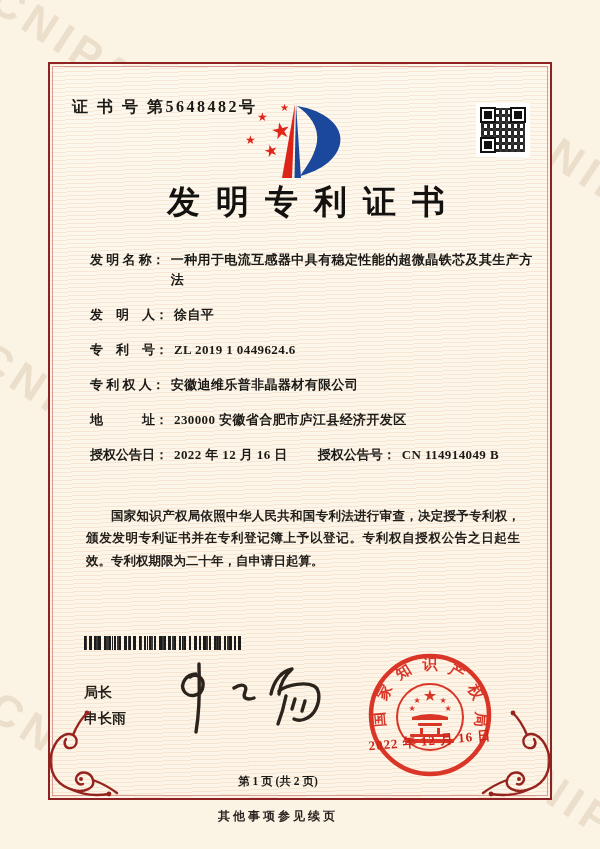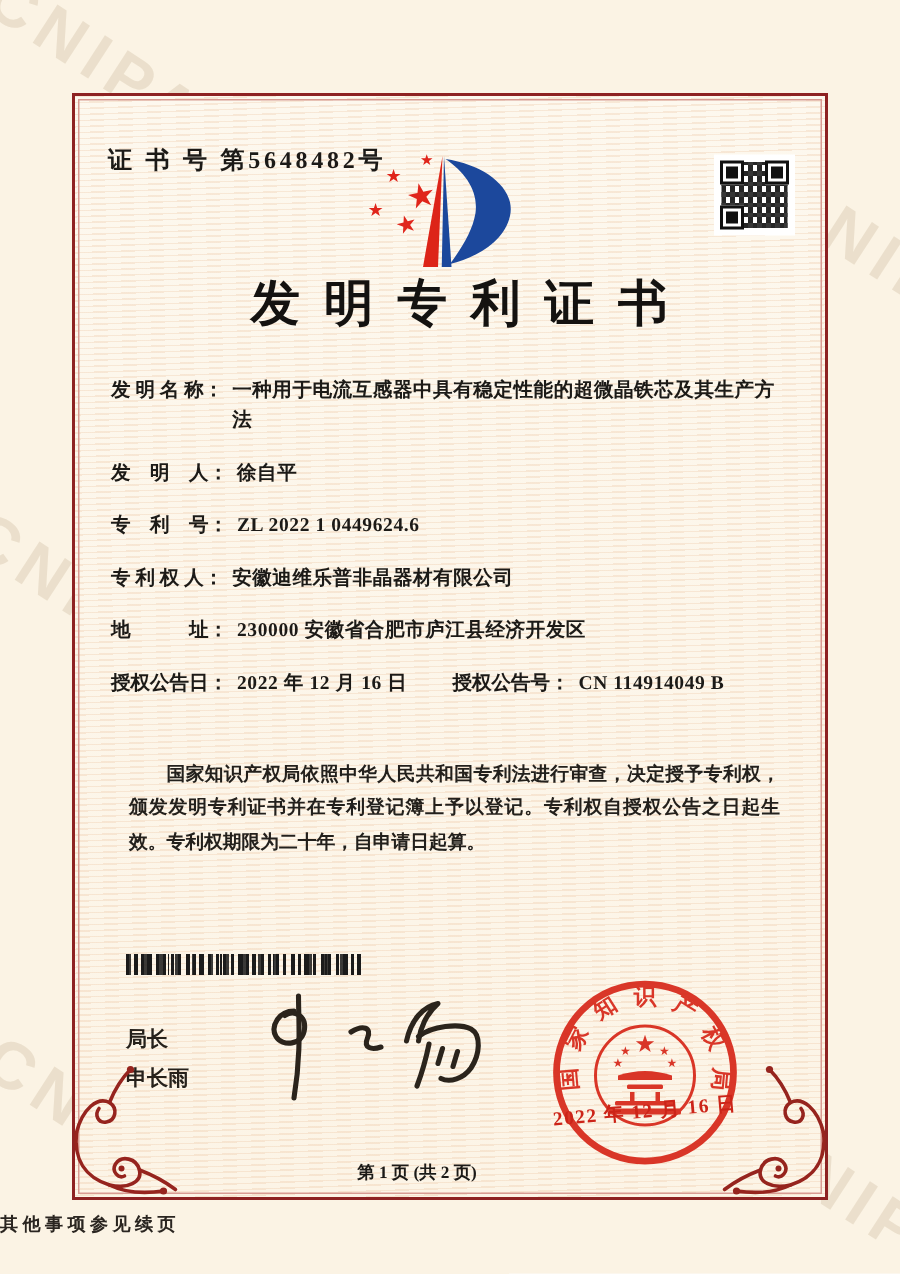--- a/index.html
+++ b/index.html
@@ -25,21 +25,21 @@
   .qr-grid{position:absolute;inset:5px;opacity:.92;
       background:
         repeating-linear-gradient(90deg,#141414 0 3px,transparent 3px 6px),
         repeating-linear-gradient(0deg,#141414 0 3px,transparent 3px 7px);
       background-blend-mode:screen;}
   .qf{position:absolute;width:12px;height:12px;border:2px solid #111;background:#fff;}
   .qf::after{content:'';position:absolute;inset:2px;background:#111;}
   .title{position:absolute;left:0;right:0;top:180px;text-align:center;font-size:33px;font-weight:700;
          letter-spacing:16px;padding-left:28px;color:#141210;}
   
-  .fields{position:absolute;left:74px;top:250px;width:452px;font-size:13px;font-weight:600;}
+  .fields{position:absolute;left:90px;top:250px;width:452px;font-size:13px;font-weight:600;}
   .frow{display:flex;margin-bottom:15px;line-height:20px;}
   .frow .lab{flex:0 0 auto;white-space:pre;}
   .frow .val{margin-left:6px;letter-spacing:.4px;}
   .frow.double{justify-content:flex-start;gap:30px;}
   .pair{display:flex;}
   
   .paras{position:absolute;left:70px;top:489px;width:466px;font-size:12.5px;line-height:1.78;
          text-align:justify;color:#23201c;}
   .paras p{margin:16px;text-indent:2em;font-weight:700;}
   
@@ -55,21 +55,21 @@
   
   .seal{position:absolute;left:360px;top:645px;width:140px;height:140px;}
   .seal-date{position:absolute;left:360px;top:732px;width:140px;text-align:center;
              transform:rotate(-5deg);color:#cc2418;font-size:13px;font-weight:700;letter-spacing:1px;}
   
   .flourish{position:absolute;top:697px;}
   .flourish.right{left:473px;}
   .flourish.left{left:47px;transform:scaleX(-1);}
   
   .page-note{position:absolute;left:0;right:44px;top:774px;text-align:center;font-size:11.5px;font-weight:600;}
-  .cont-note{position:absolute;left:0;right:44px;top:808px;font-size:12px;
+  .cont-note{position:absolute;left:0;right:44px;top:808px;text-align:center;font-size:12px;
              font-weight:600;letter-spacing:3px;color:#2a2520;}
 </style>
 </head>
 <body>
 
 <div class="page">
 
   <span class="wm" style="left:-18px;top:14px;">CNIPA</span>
   <span class="wm light" style="left:246px;top:92px;">CNIPA</span>
   <span class="wm" style="left:508px;top:148px;">CNIPA</span>
@@ -108,21 +108,21 @@
     <div class="frow">
       <span class="lab">发 明 名 称：</span>
       <span class="val">一种用于电流互感器中具有稳定性能的超微晶铁芯及其生产方法</span>
     </div>
     <div class="frow">
       <span class="lab">发　明　人：</span>
       <span class="val">徐自平</span>
     </div>
     <div class="frow">
       <span class="lab">专　利　号：</span>
-      <span class="val">ZL 2022 1 0449624.6</span>
+      <span class="val">ZL 2019 1 0449624.6</span>
     </div>
     <div class="frow">
       <span class="lab">专 利 权 人：</span>
       <span class="val">安徽迪维乐普非晶器材有限公司</span>
     </div>
     <div class="frow">
       <span class="lab">地　　　址：</span>
       <span class="val">230000 安徽省合肥市庐江县经济开发区</span>
     </div>
     <div class="frow double">

